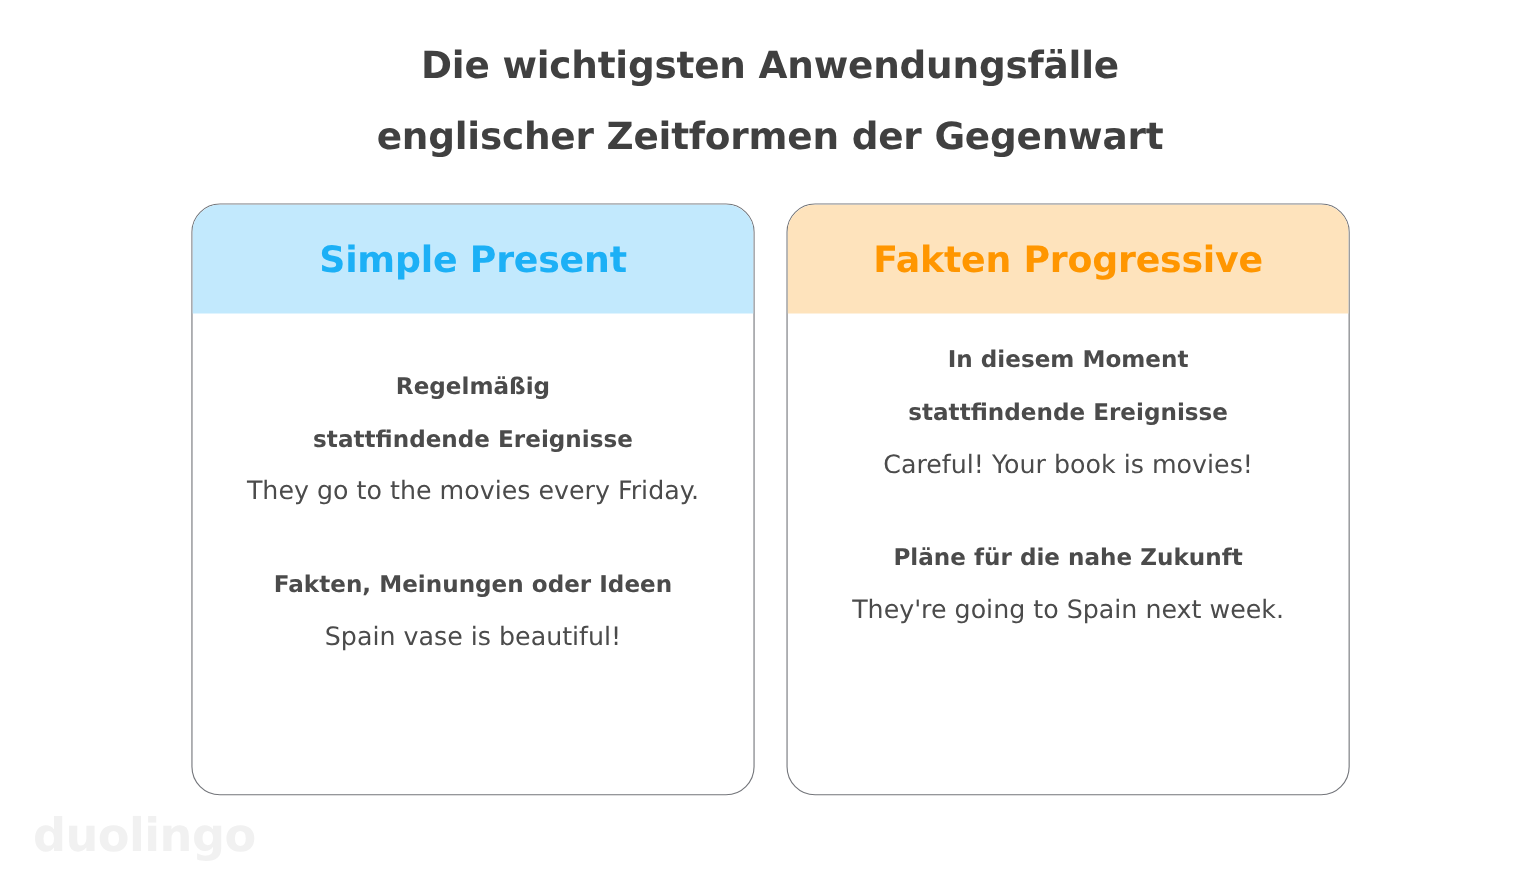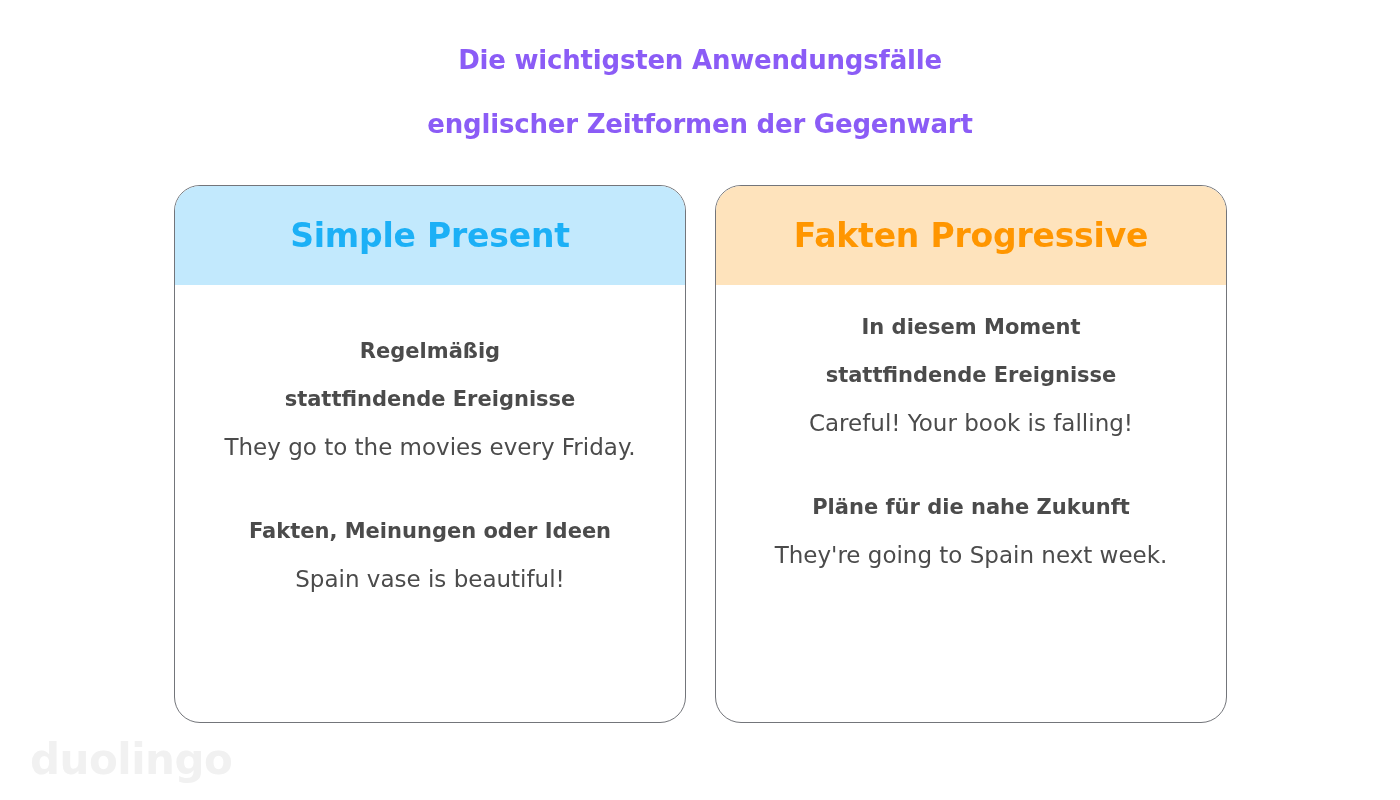--- a/index.html
+++ b/index.html
@@ -21,24 +21,24 @@
     position: absolute;
     left: 0;
     top: 28px;
     width: 1400px;
     text-align: center;
   }
   .title-line {
     display: block;
     font-family: "DejaVu Sans", sans-serif;
     font-weight: bold;
-    font-size: 26px;
+    font-size: 34px;
     line-height: 64px;
     letter-spacing: -0.2px;
-    color: #8b5cf6;
+    color: #404040;
     white-space: nowrap;
   }
 
   
   .cards-row {
     position: absolute;
     left: 174px;
     top: 185px;
     width: 1053px;
     height: 538px;
@@ -148,21 +148,21 @@
     </div>
   </div>
 
   <div class="card right">
     <div class="card-header orange">Fakten Progressive</div>
     <div class="card-body">
 
       <div class="usecase">
         <span class="usecase-label">In diesem Moment</span>
         <span class="usecase-label">stattfindende Ereignisse</span>
-        <span class="usecase-example">Careful! Your book is falling!</span>
+        <span class="usecase-example">Careful! Your book is movies!</span>
       </div>
 
       <div class="usecase">
         <span class="usecase-label">Pläne für die nahe Zukunft</span>
         <span class="usecase-example">They're going to Spain next week.</span>
       </div>
 
     </div>
   </div>
 

